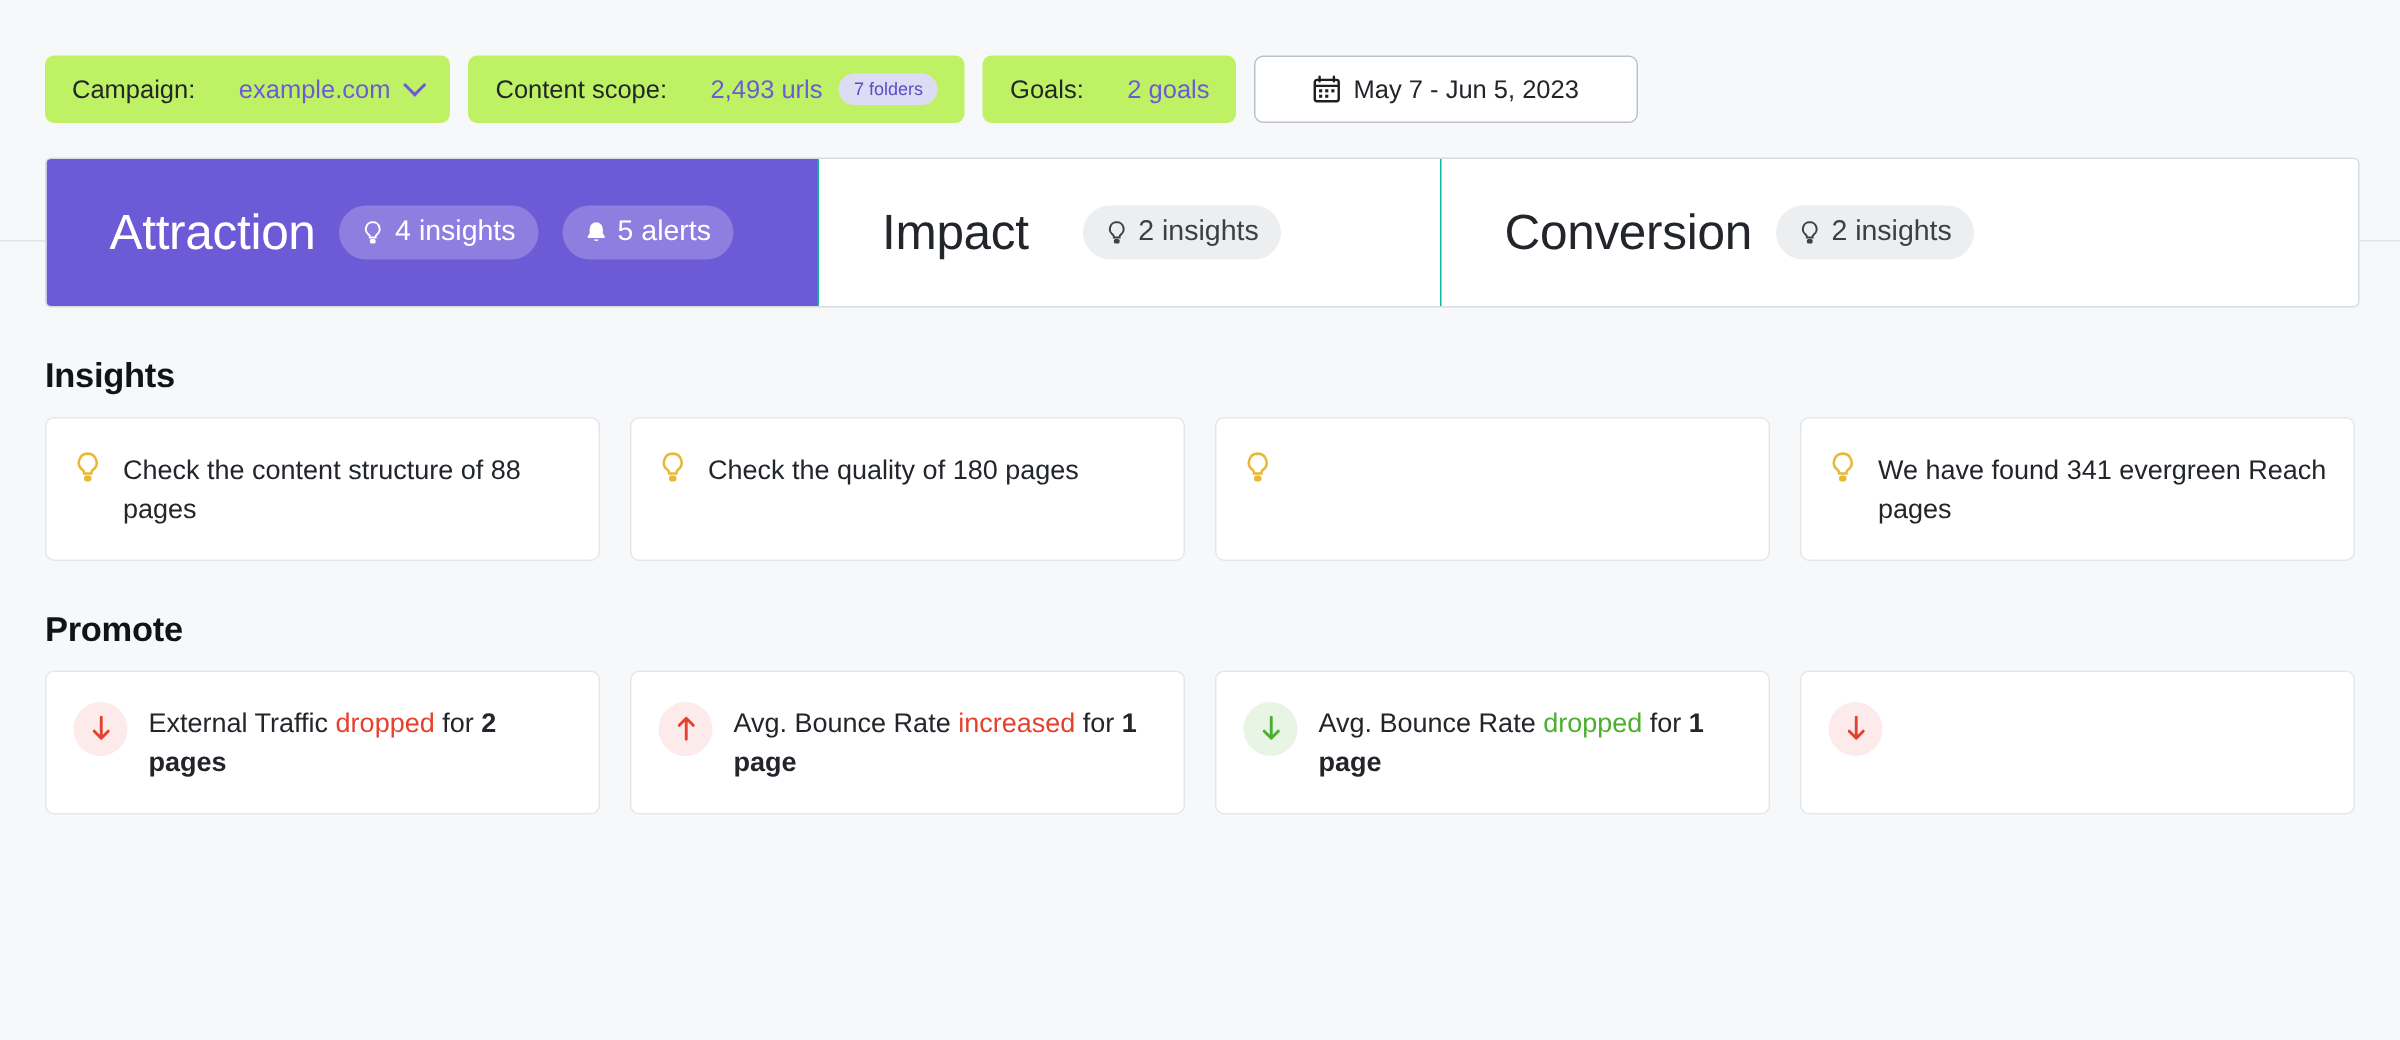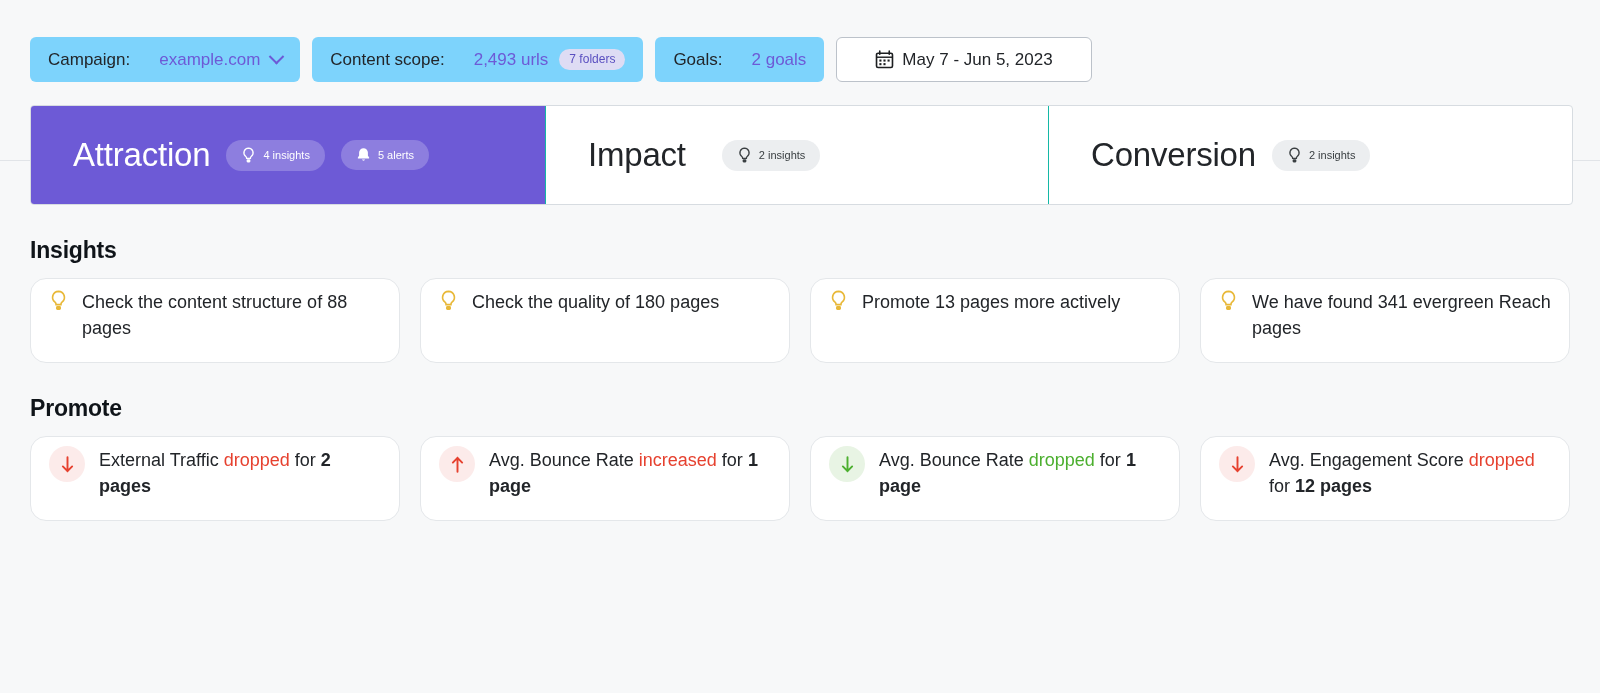--- a/index.html
+++ b/index.html
@@ -23,21 +23,21 @@
     align-items: center;
     gap: 12px;
     padding: 24px 0 0 30px;
     height: 95px;
   }
 
   .pill {
     display: flex;
     align-items: center;
     gap: 7px;
-    background: #7dd3fc;
+    background: #bef264;
     border-radius: 6px;
     height: 45px;
     padding: 0 18px;
     font-size: 17px;
     color: #222529;
     white-space: nowrap;
     cursor: pointer;
   }
 
   .pill .label { color: #222529; }
@@ -117,38 +117,38 @@
     cursor: pointer;
     border-right: 1px solid #14b8a6;
   }
   .tab:last-child { border-right: none; }
 
   .tab.active {
     background: #6d5ad6;
     width: 515px;
   }
 
-  .tab.w-impact { width: 503px; gap: 36px; }
+  .tab.w-impact { width: 415px; gap: 36px; }
 
   .tab-title {
     font-size: 33px;
     font-weight: 400;
     color: #222529;
     letter-spacing: -0.2px;
   }
   .tab.active .tab-title { color: #ffffff; }
 
   .badge {
     display: flex;
     align-items: center;
     gap: 7px;
     border-radius: 20px;
     background: #eceef0;
     color: #3b4043;
-    font-size: 11px;
+    font-size: 19px;
     padding: 7px 15px;
     white-space: nowrap;
   }
   .tab.active .badge {
     background: rgba(255,255,255,0.22);
     color: #ffffff;
   }
 
   .badge svg { display: block; flex: 0 0 auto; }
 
@@ -167,25 +167,25 @@
     display: flex;
     flex-wrap: wrap;
     gap: 20px;
   }
 
   .card {
     width: 370px;
     min-height: 85px;
     background: #ffffff;
     border: 1px solid #e4e7ea;
-    border-radius: 16px;
+    border-radius: 6px;
     display: flex;
     align-items: flex-start;
     gap: 14px;
-    padding: 9px 18px;
+    padding: 20px 18px;
     cursor: pointer;
   }
 
   .card-text {
     font-size: 18px;
     line-height: 1.47;
     color: #222529;
     padding-top: 1px;
   }
 
@@ -326,21 +326,20 @@
       <div class="card-text">Check the quality of 180 pages</div>
     </div>
 
     <div class="card">
       <span class="bulb-slot">
         <svg width="19" height="22" viewBox="0 0 14 17" fill="none">
           <path d="M7 1.1a4.6 4.6 0 0 0-2.7 8.3c.5.4.8 1 .8 1.6v.3h3.8v-.3c0-.6.3-1.2.8-1.6A4.6 4.6 0 0 0 7 1.1z" stroke="#e8b838" stroke-width="1.3"></path>
           <rect x="5.1" y="12.3" width="3.8" height="3.1" rx="1.1" fill="#e8b838"></rect>
         </svg>
       </span>
-      <div class="card-text">Promote 13 pages more actively</div>
     </div>
 
     <div class="card">
       <span class="bulb-slot">
         <svg width="19" height="22" viewBox="0 0 14 17" fill="none">
           <path d="M7 1.1a4.6 4.6 0 0 0-2.7 8.3c.5.4.8 1 .8 1.6v.3h3.8v-.3c0-.6.3-1.2.8-1.6A4.6 4.6 0 0 0 7 1.1z" stroke="#e8b838" stroke-width="1.3"></path>
           <rect x="5.1" y="12.3" width="3.8" height="3.1" rx="1.1" fill="#e8b838"></rect>
         </svg>
       </span>
       <div class="card-text">We have found 341 evergreen Reach pages</div>
@@ -395,22 +394,16 @@
       </div>
     </div>
 
 
     <div class="card">
       <span class="arrow-circle neg">
         <svg width="15" height="17" viewBox="0 0 12 15" fill="none">
           <path d="M6 1v12M6 13.4 1.9 9.2M6 13.4l4.1-4.2" stroke="#e6412f" stroke-width="1.7" stroke-linecap="round" stroke-linejoin="round"></path>
         </svg>
       </span>
-      <div class="card-text">
-        <span>Avg. Engagement Score</span>
-        <span class="t-red">dropped</span>
-        <span>for</span>
-        <span class="t-bold">12 pages</span>
-      </div>
     </div>
 
   </div>
 </div>
 
 </body></html>

